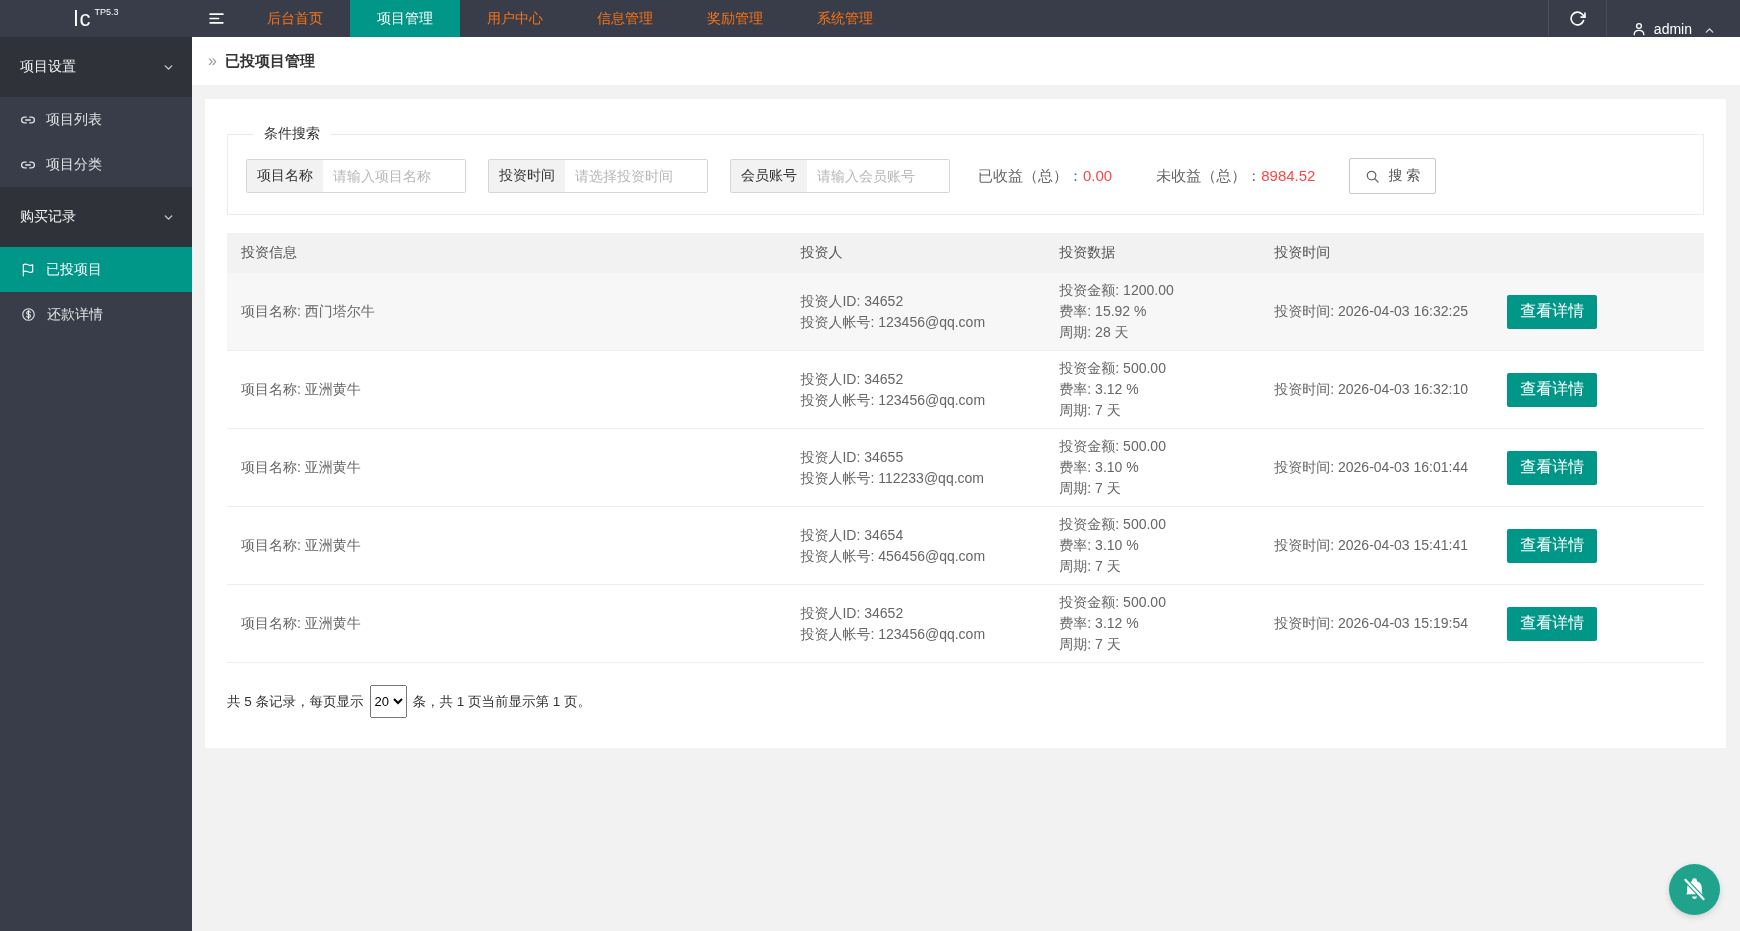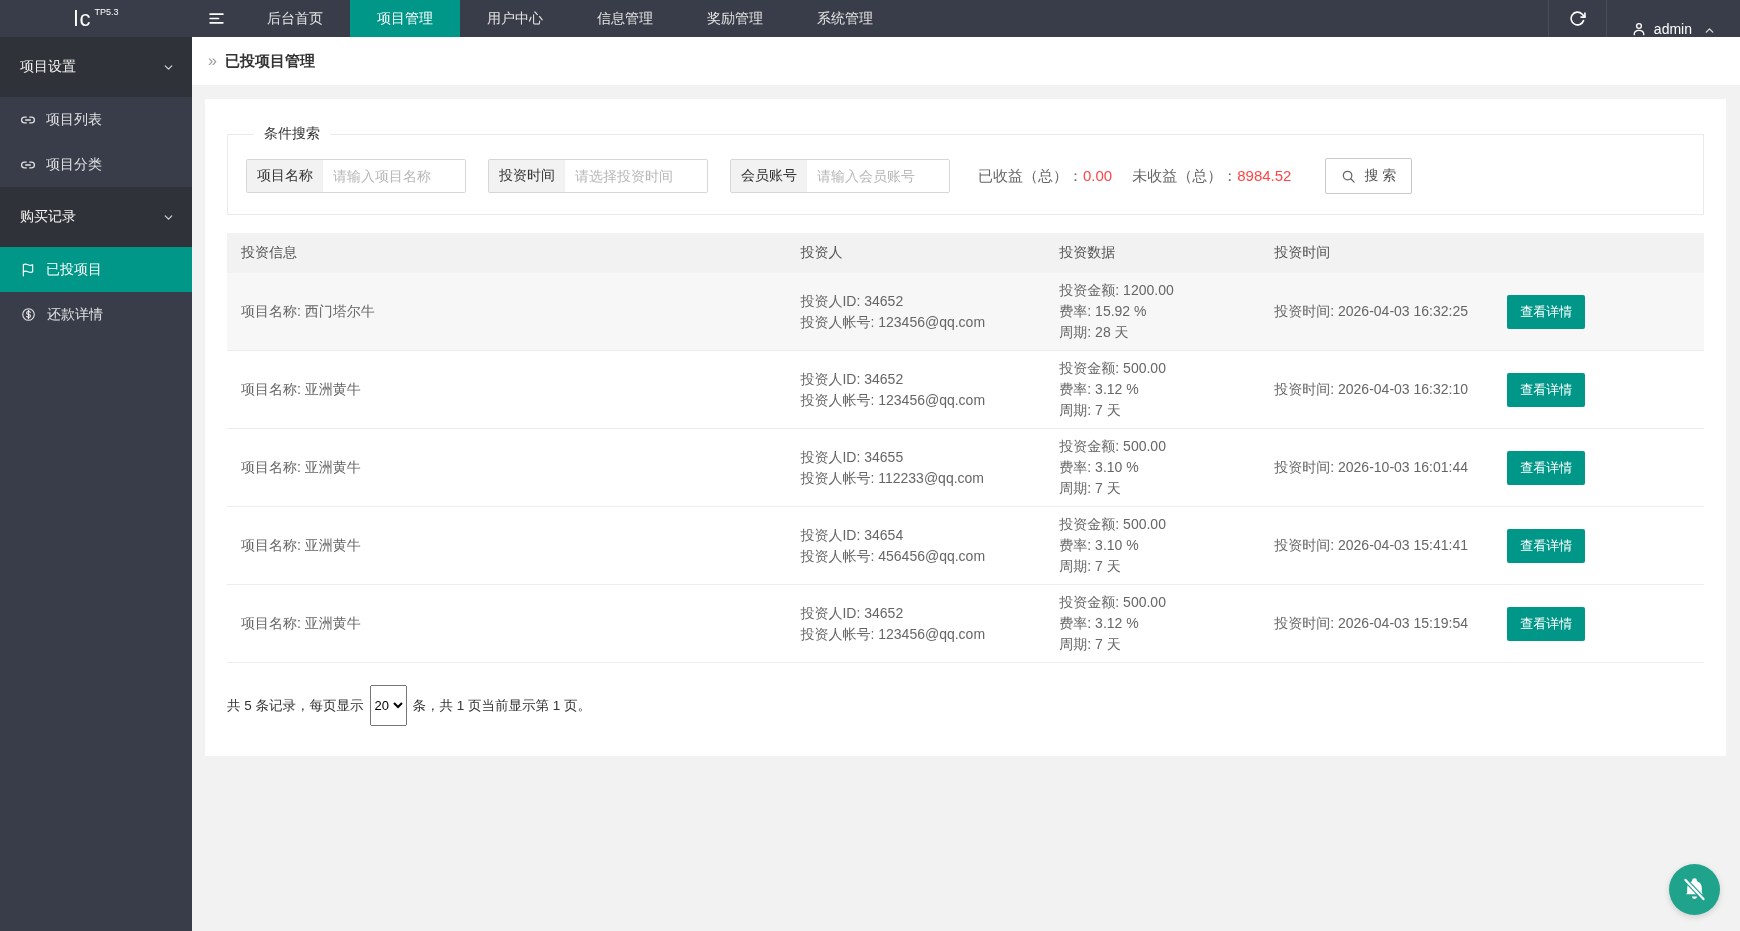--- a/index.html
+++ b/index.html
@@ -16,21 +16,21 @@
     position:absolute; top:0; left:0; width:1740px; height:37px;
     background:var(--dark); color:#fff; display:flex; align-items:stretch; z-index:20;
   }
   .logo {
     width:192px; display:flex; align-items:center; justify-content:center;
     font-size:22px; color:#fff; letter-spacing:1px;
   }
   .logo-sup { font-size:9px; margin-left:3px; transform:translateY(-7px); letter-spacing:0; }
   .hamburger { width:48px; display:flex; align-items:center; justify-content:center; cursor:pointer; color:#fff; }
   .nav { display:flex; align-items:stretch; }
-  .nav-item { padding:0 27px; line-height:37px; font-size:14px; color:#e5e5e5; cursor:pointer; white-space:nowrap; }
+  .nav-item { padding:0 27px; line-height:37px; font-size:14px; color:#f97316; cursor:pointer; white-space:nowrap; }
   .nav-item.active { background:var(--teal); color:#fff; }
   .topbar-right { margin-left:auto; display:flex; align-items:stretch; }
   .icon-btn {
     width:58px; display:flex; align-items:center; justify-content:center;
     border-left:1px solid rgba(255,255,255,.09); cursor:pointer; color:#fff;
   }
   .user-box {
     display:flex; align-items:flex-end; gap:7px; padding:0 24px;
     border-left:1px solid rgba(255,255,255,.09); font-size:14px; cursor:pointer; color:#fff;
   }
@@ -69,21 +69,21 @@
   .input-group {
     display:flex; align-items:stretch; height:34px; border:1px solid #d6d6d6;
     border-radius:2px; margin-right:22px; background:#fff; overflow:hidden;
   }
   .ig-label {
     display:flex; align-items:center; padding:0 10px; background:#f2f2f2;
     font-size:14px; color:#333; white-space:nowrap;
   }
   .ig-input { border:0; outline:0; padding:0 10px; width:142px; font-size:14px; color:#333; font-family:inherit; }
   .ig-input::placeholder { color:#b8b8b8; }
-  .totals { display:flex; align-items:center; font-size:15px; color:#666; margin-left:6px; }
+  .totals { display:flex; align-items:center; font-size:15px; color:#666; margin-left:6px;gap:24px; }
   .total-item { margin-right:20px; white-space:nowrap; }
   .total-value { color:var(--red); }
   .search-btn {
     height:36px; display:flex; align-items:center; gap:8px; padding:0 15px; margin-left:14px;
     background:#fff; border:1px solid #c9c9c9; border-radius:2px; font-size:14px; color:#555;
     cursor:pointer; font-family:inherit; white-space:nowrap;
   }
   .search-btn .sic { color:#666; }
 
   
@@ -91,26 +91,26 @@
   .c1 { width:40%; padding-left:14px; } .c2 { width:15%; } .c3 { width:15%;margin-left:44px; }
   .c4 { width:15%; } .c5 { width:15%; }
   .trow {
     display:flex; align-items:center; min-height:78px; border-bottom:1px solid #ededed;
     font-size:14px; color:#666; background:#fff;
   }
   .trow.hl { background:#f7f7f7; }
   .td div, .td span { line-height:21px; }
   .detail-btn {
     background:var(--teal); color:#fff; border:none; border-radius:2px; height:34px;
-    padding:0 13px; font-size:13px; cursor:pointer; margin-left:18px; font-family:inherit; white-space:nowrap;
+    padding:0 13px; font-size:16px; cursor:pointer; margin-left:18px; font-family:inherit; white-space:nowrap;
   }
 
   
   .pagination { margin-top:22px; font-size:13.5px; color:#333; display:flex; align-items:center; gap:6px; }
-  .per-page-select { height:41px; font-size:13px; font-family:inherit; }
+  .per-page-select { height:33px; font-size:13px; font-family:inherit; }
 
   
   .fab {
     position:absolute; right:20px; bottom:16px; width:51px; height:51px; border-radius:50%;
     background:var(--fab); display:flex; align-items:center; justify-content:center;
     cursor:pointer; box-shadow:0 2px 6px rgba(0,0,0,.15); z-index:30;
   }
 </style>
 </head>
 <body>
@@ -302,21 +302,21 @@
             <div class="td c1"><span>项目名称: 亚洲黄牛</span></div>
             <div class="td c2">
               <div>投资人ID: 34655</div>
               <div>投资人帐号: 112233@qq.com</div>
             </div>
             <div class="td c3">
               <div>投资金额: 500.00</div>
               <div>费率: 3.10 %</div>
               <div>周期: 7 天</div>
             </div>
-            <div class="td c4"><span>投资时间: 2026-10-03 16:01:44</span></div>
+            <div class="td c4"><span>投资时间: 2026-04-03 16:01:44</span></div>
             <div class="td c5"><button class="detail-btn">查看详情</button></div>
           </div>
           <div class="trow">
             <div class="td c1"><span>项目名称: 亚洲黄牛</span></div>
             <div class="td c2">
               <div>投资人ID: 34654</div>
               <div>投资人帐号: 456456@qq.com</div>
             </div>
             <div class="td c3">
               <div>投资金额: 500.00</div>

